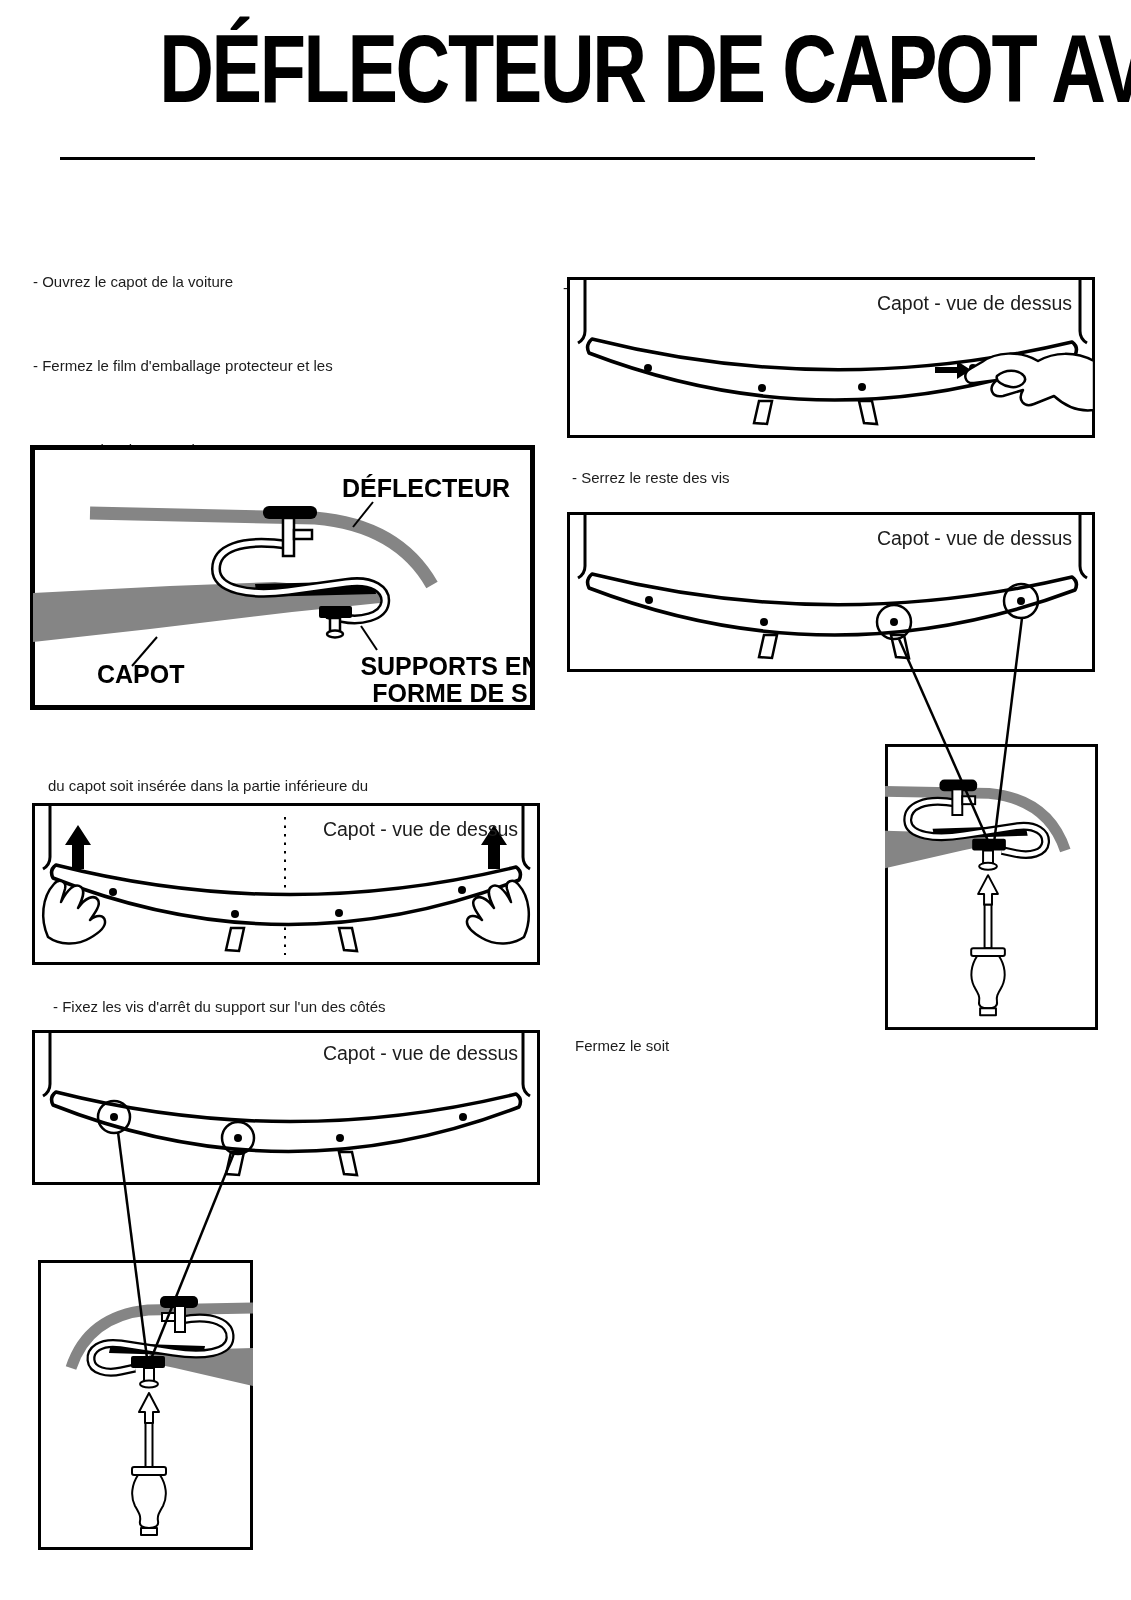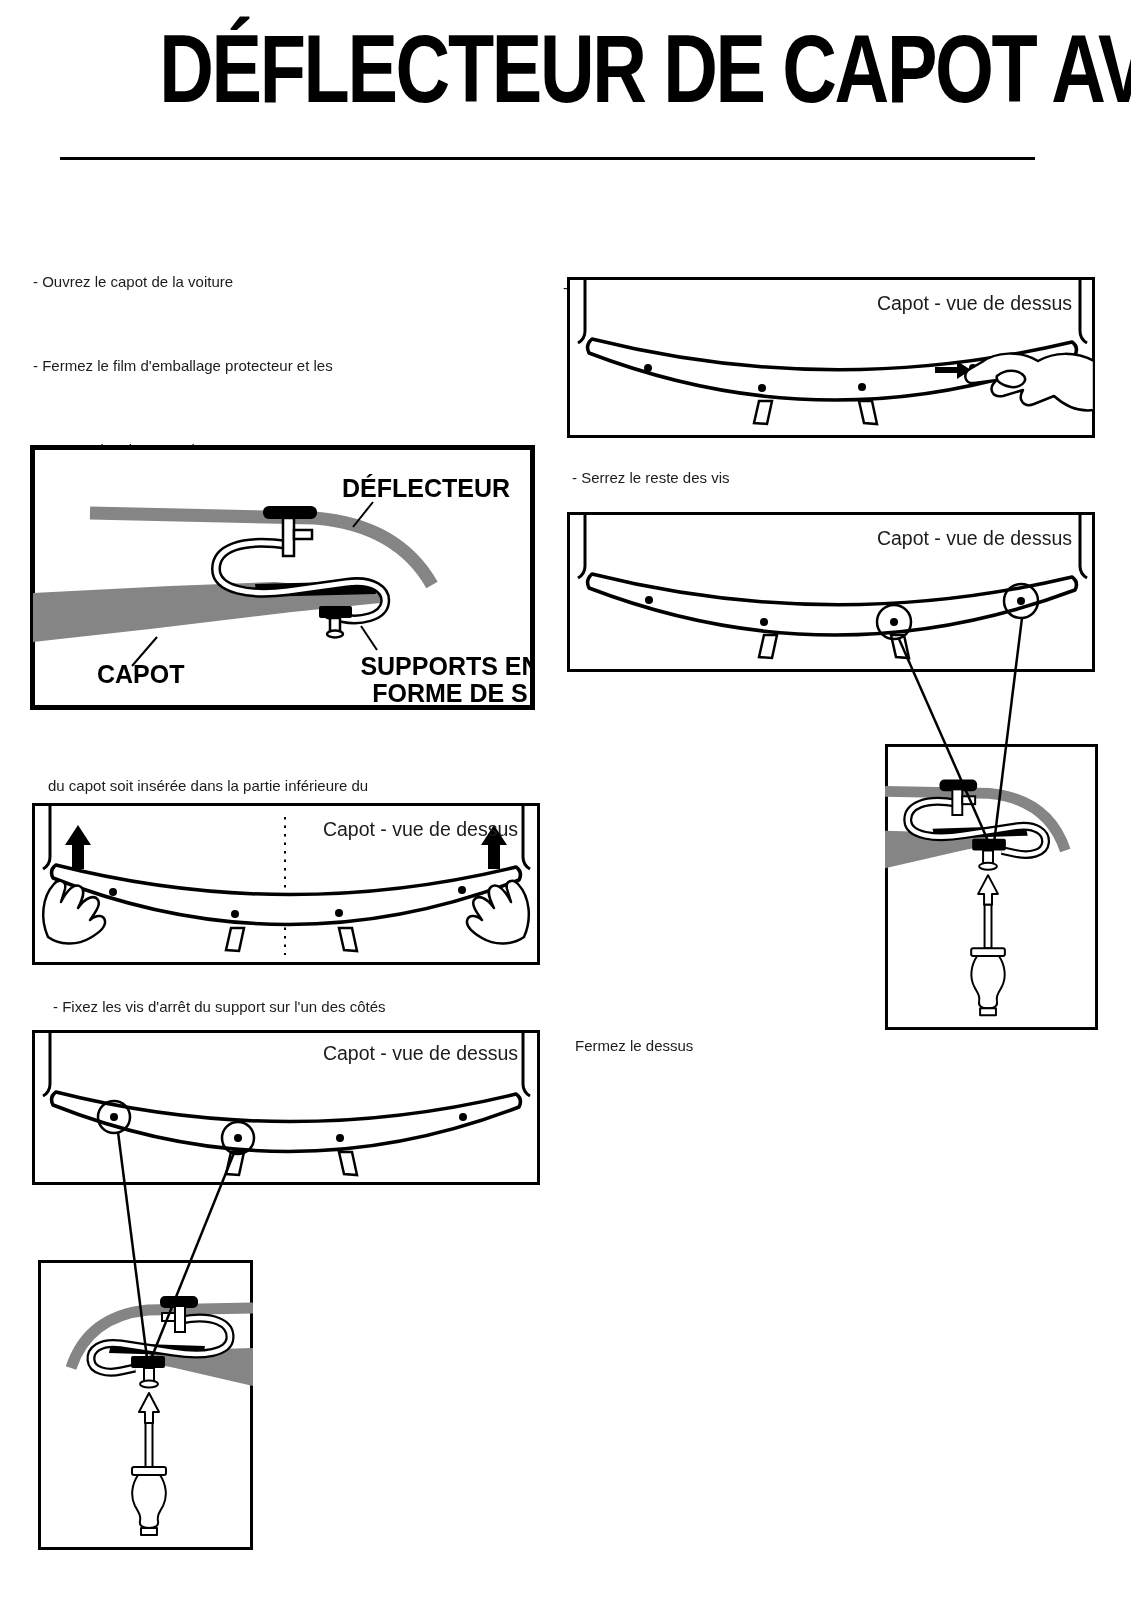--- a/index.html
+++ b/index.html
@@ -121,21 +121,21 @@
           <rect x="87" y="207" width="34" height="8" rx="2"></rect>
           <path d="M 93,215 C 87,224 85,236 90,246 C 94,253 96,256 95,261 C 94,266 98,268 104,268 C 110,268 114,266 113,261 C 112,256 114,253 118,246 C 123,236 121,224 115,215 Z"></path>
           <rect x="96" y="268" width="16" height="7"></rect>
         </g>
       </g>
     </defs>
     <rect x="1.5" y="1.5" width="212" height="287" fill="#fff" stroke="#000" stroke-width="3"></rect>
     <use href="#clip-detail"></use>
   </svg>
 
-  <div class="txt" style="left:575px;top:1032px;">Fermez le dessus</div>
+  <div class="txt" style="left:575px;top:1032px;">Fermez le soit</div>
 
   <svg class="abs" style="left:30px;top:445px;" width="505" height="265" viewBox="0 0 505 265">
     <rect x="2.5" y="2.5" width="500" height="260" fill="#fff" stroke="#000" stroke-width="5"></rect>
     <path d="M 60,68 L 285,73 Q 368,80 402,140" fill="none" stroke="#858585" stroke-width="13"></path>
     <path d="M 3,148 L 140,141 L 245,137 L 350,146 L 350,158 L 262,167 L 120,184 L 3,197 Z" fill="#858585"></path>
     <path d="M 225,139 L 344,136 L 346,149 L 227,152 Z" fill="#000"></path>
     <path d="M 258,100 C 210,93 186,104 186,124 C 186,145 220,151 258,146 L 316,138 C 343,134 357,145 355,158 C 353,172 330,177 312,173 L 297,169" fill="none" stroke="#000" stroke-width="10"></path>
     <path d="M 258,100 C 210,93 186,104 186,124 C 186,145 220,151 258,146 L 316,138 C 343,134 357,145 355,158 C 353,172 330,177 312,173 L 297,169" fill="none" stroke="#fff" stroke-width="5"></path>
     <rect x="233" y="61" width="54" height="13" rx="6" fill="#000"></rect>
     <rect x="253" y="73" width="11" height="38" fill="#fff" stroke="#000" stroke-width="2.5"></rect>

